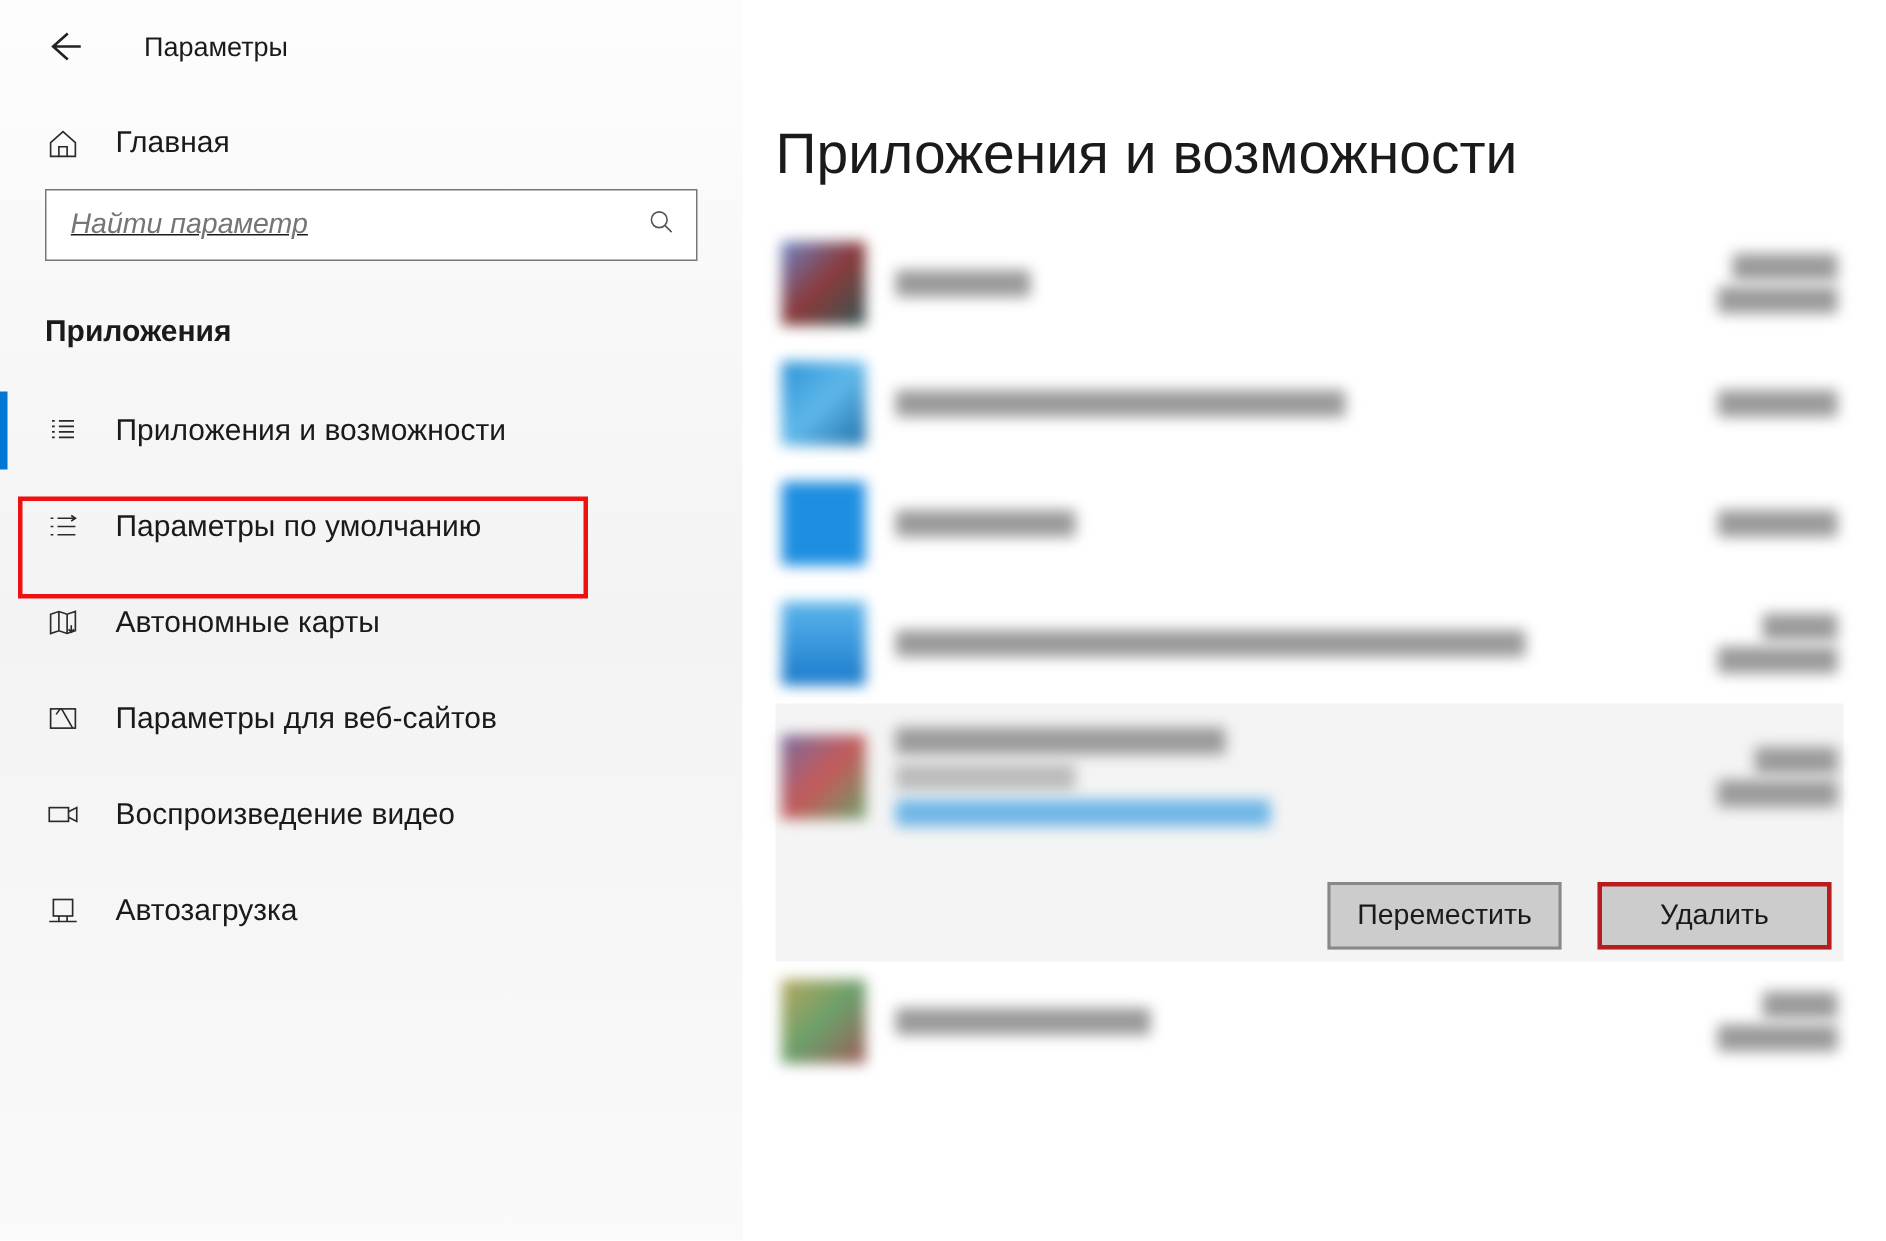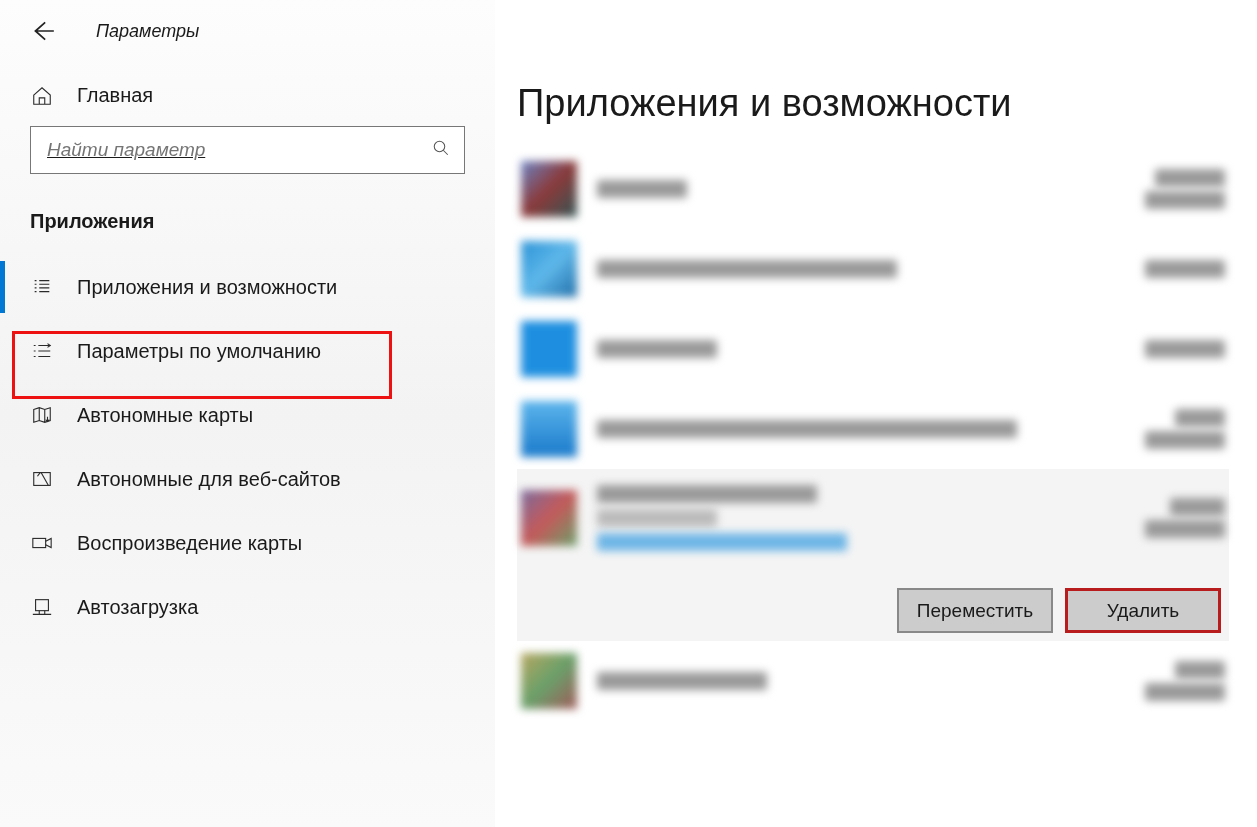--- a/index.html
+++ b/index.html
@@ -22,21 +22,20 @@
     background: linear-gradient(to bottom, #fdfdfd, #f3f3f3 50%, #fafafa);
     padding-top: 18px;
     border-right: none;
     position: relative;
   }
   .sb-header {
     display: flex;
     align-items: center;
     padding: 0 30px 26px 30px;
     font-size: 18px;
-    font-style: italic;
   }
   .back-arrow {
     width: 26px; height: 26px;
     display: flex; align-items: center; justify-content: center;
     font-size: 22px;
     margin-right: 40px;
     cursor: pointer;
   }
   .home-row {
     display: flex; 
@@ -135,21 +134,21 @@
     padding: 16px 4px 90px 4px;
     flex-wrap: wrap;
     position: relative;
   }
   .app-row.selected .app-text { gap:6px; }
   .actions {
     position: absolute;
     right: 8px;
     bottom: 8px;
     display: flex;
-    gap: 12px;
+    gap: 24px;
   }
   .btn {
     min-width: 156px;
     height: 45px;
     border: 2px solid #888;
     background: #ccc;
     font-size: 19px;
     display: flex; align-items: center; justify-content: center;
     cursor: pointer;
   }
@@ -224,31 +223,31 @@
     </div>
 
     <div class="nav-item">
       <span class="nav-icon">
         <svg viewBox="0 0 24 24">
             <rect x="3" y="5" width="18" height="14"></rect>
             <path d="M11 5 l8 14"></path>
             <path d="M7 9 l3 -4"></path>
           </svg>
       </span>
-      <span>Автономные для веб-сайтов</span>
+      <span>Параметры для веб-сайтов</span>
     </div>
 
     <div class="nav-item">
       <span class="nav-icon">
         <svg viewBox="0 0 24 24">
             <rect x="2" y="7" width="14" height="10"></rect>
             <path d="M16 10 L22 7 V17 L16 14"></path>
           </svg>
       </span>
-      <span>Воспроизведение карты</span>
+      <span>Воспроизведение видео</span>
     </div>
 
     <div class="nav-item">
       <span class="nav-icon">
         <svg viewBox="0 0 24 24">
             <rect x="5" y="4" width="14" height="12"></rect>
             <path d="M2 20 h20 M9 16 v4 M15 16 v4"></path>
           </svg>
       </span>
       <span>Автозагрузка</span>

